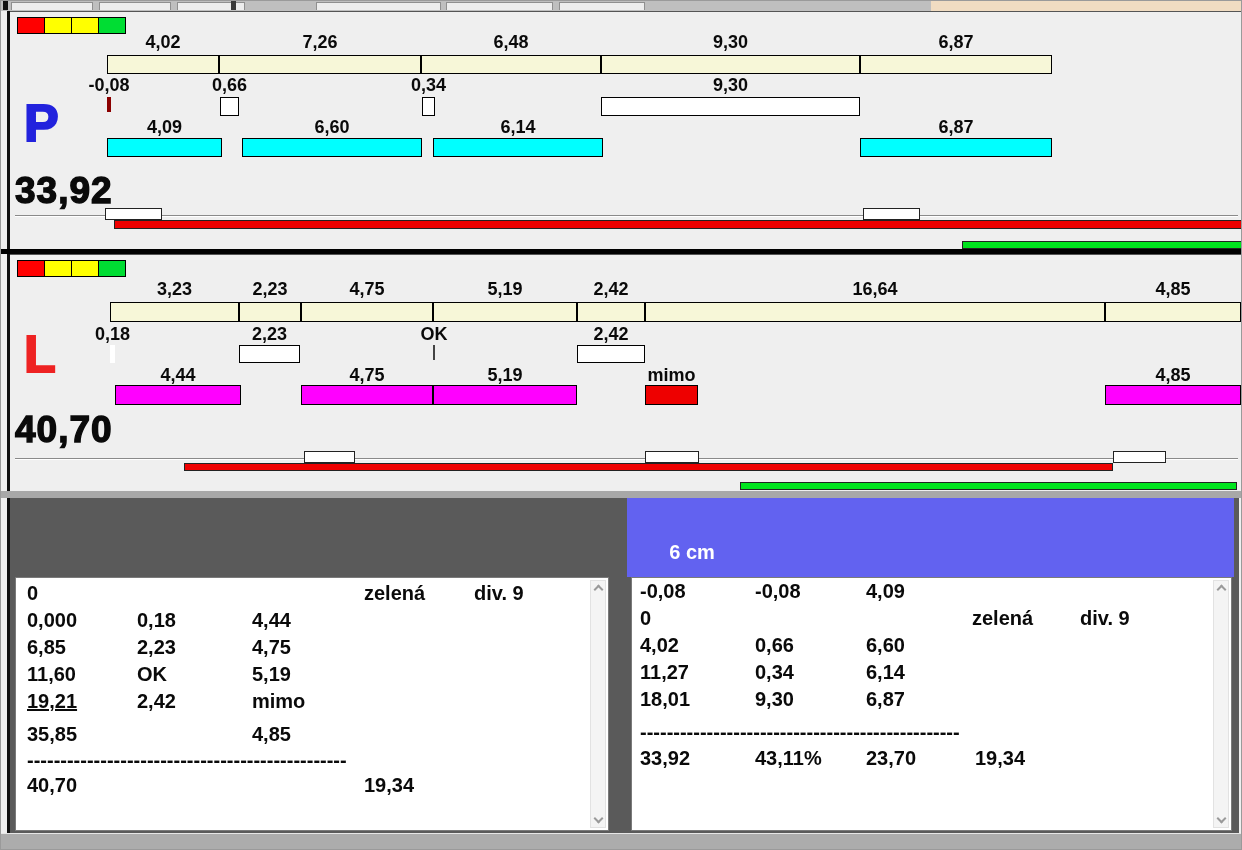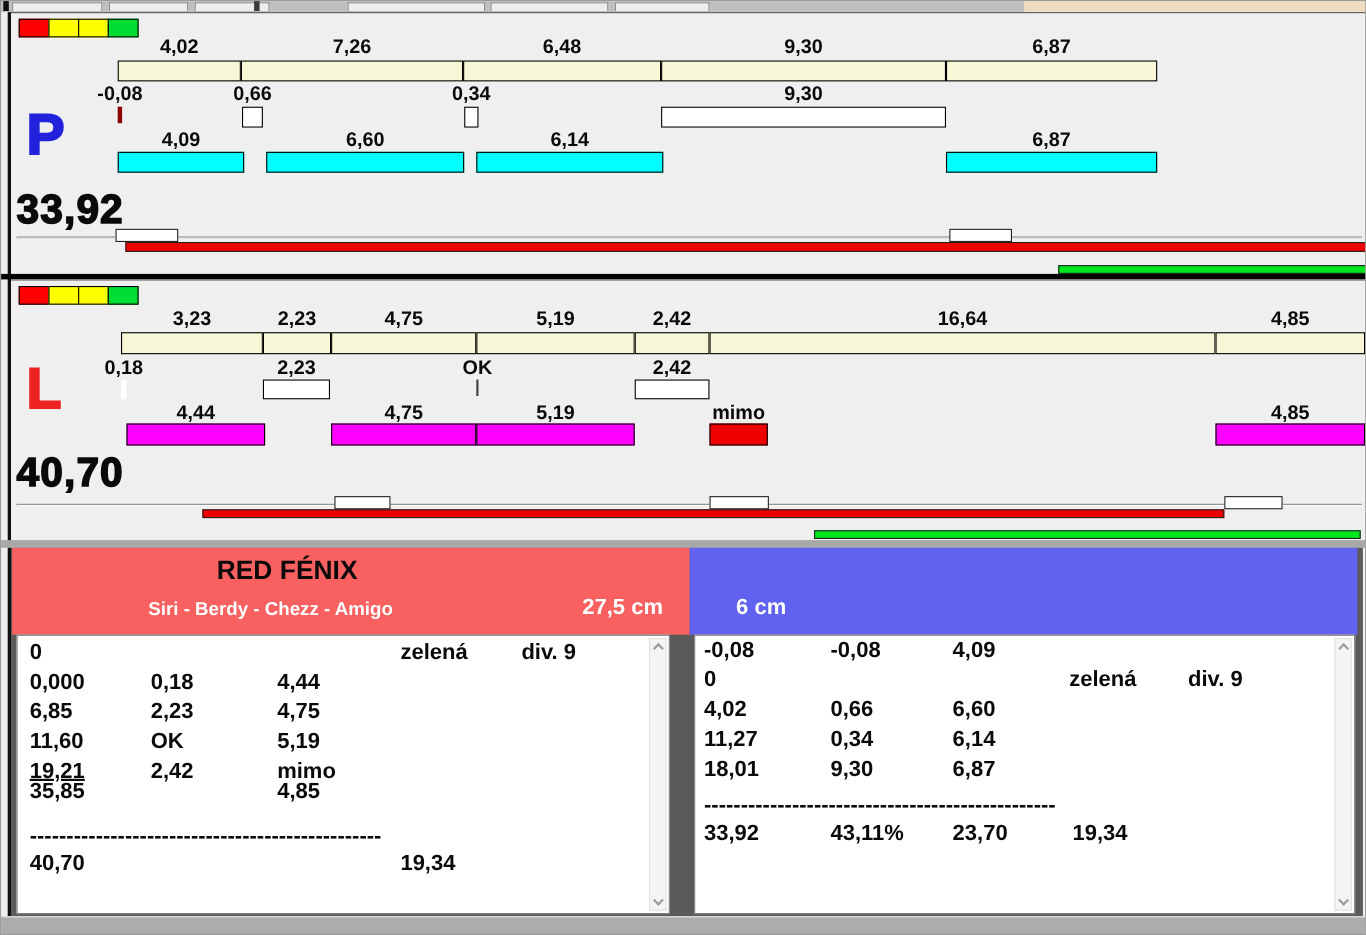--- a/index.html
+++ b/index.html
@@ -170,25 +170,20 @@
         <div class="tl-box" style="left: 635px; top: 196px; width: 54px;"></div>
         <div class="tl-box" style="left: 1103px; top: 196px; width: 53px;"></div>
         <div class="tl-red" style="left: 174px; top: 208px; width: 929px; height: 8px;"></div>
         <div class="tl-green" style="left: 730px; top: 227px; width: 497px;"></div>
       </div>
   </section>
 
   <div class="graystrip"></div>
   <div class="bottombg"></div>
 
-  <header class="team-header th0" id="teamHeader0" style="background: rgb(249, 96, 96);">
-    <div class="team-title tt0">RED FÉNIX</div>
-    <div class="team-dogs td0">Siri - Berdy - Chezz - Amigo</div>
-    <div class="team-height hh0">27,5 cm</div>
-  </header>
 
   <header class="team-header th1" id="teamHeader1" style="background: rgb(98, 98, 240);">
     <div class="team-height hh1">6 cm</div>
   </header>
 
 
   <div class="logbox lb0">
     <div class="rows" id="rows0">
         <div class="log-row" style="top: 4px;">
           <span class="log-cell" style="left: 11px;">0</span>
@@ -208,21 +203,21 @@
         <div class="log-row" style="top: 85px;">
           <span class="log-cell" style="left: 11px;">11,60</span>
           <span class="log-cell" style="left: 121px;">OK</span>
           <span class="log-cell" style="left: 236px;">5,19</span>
         </div>
         <div class="log-row" style="top: 112px;">
           <span class="log-cell" style="left: 11px; text-decoration: underline;">19,21</span>
           <span class="log-cell" style="left: 121px;">2,42</span>
           <span class="log-cell" style="left: 236px;">mimo</span>
         </div>
-        <div class="log-row" style="top: 130px; padding-left: 29px;">
+        <div class="log-row" style="top: 145px; padding-left: 29px;">
           <span class="log-cell" style="left: 11px;">35,85</span>
           <span class="log-cell" style="left: 236px;">4,85</span>
         </div>
         <div class="log-row" style="top: 171px;">
           <span class="log-cell" style="left: 11px;">------------------------------------------------</span>
         </div>
         <div class="log-row" style="top: 196px;">
           <span class="log-cell" style="left: 11px;">40,70</span>
           <span class="log-cell" style="left: 348px;">19,34</span>
         </div>

